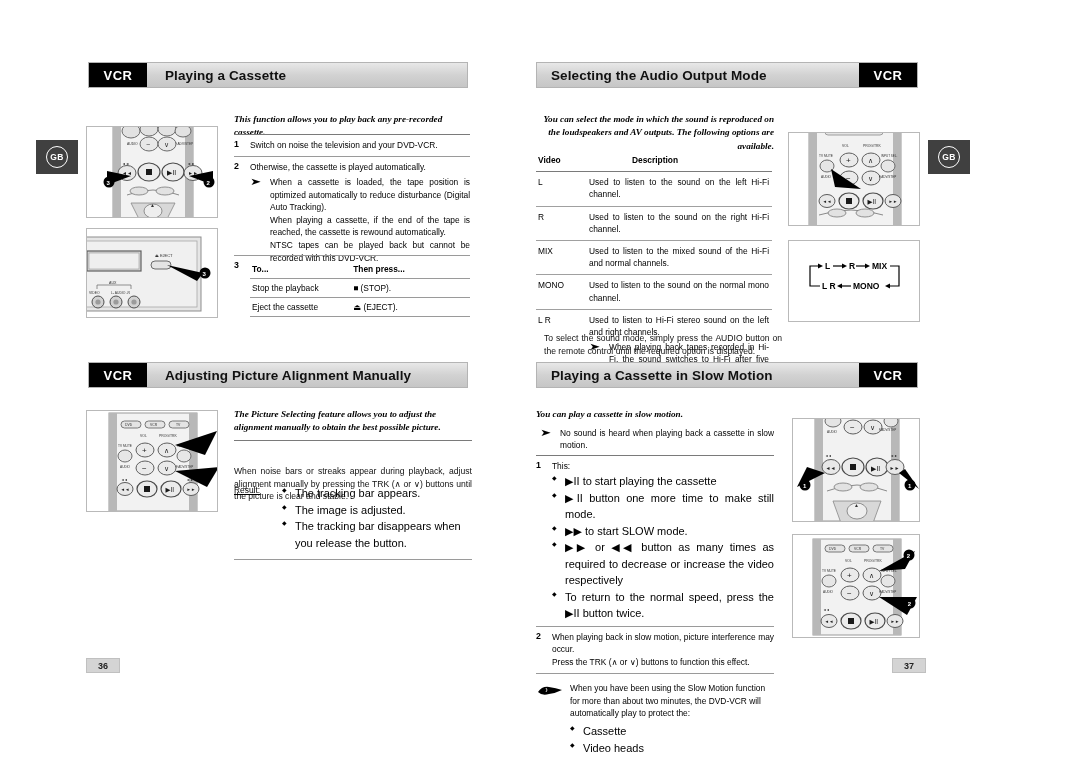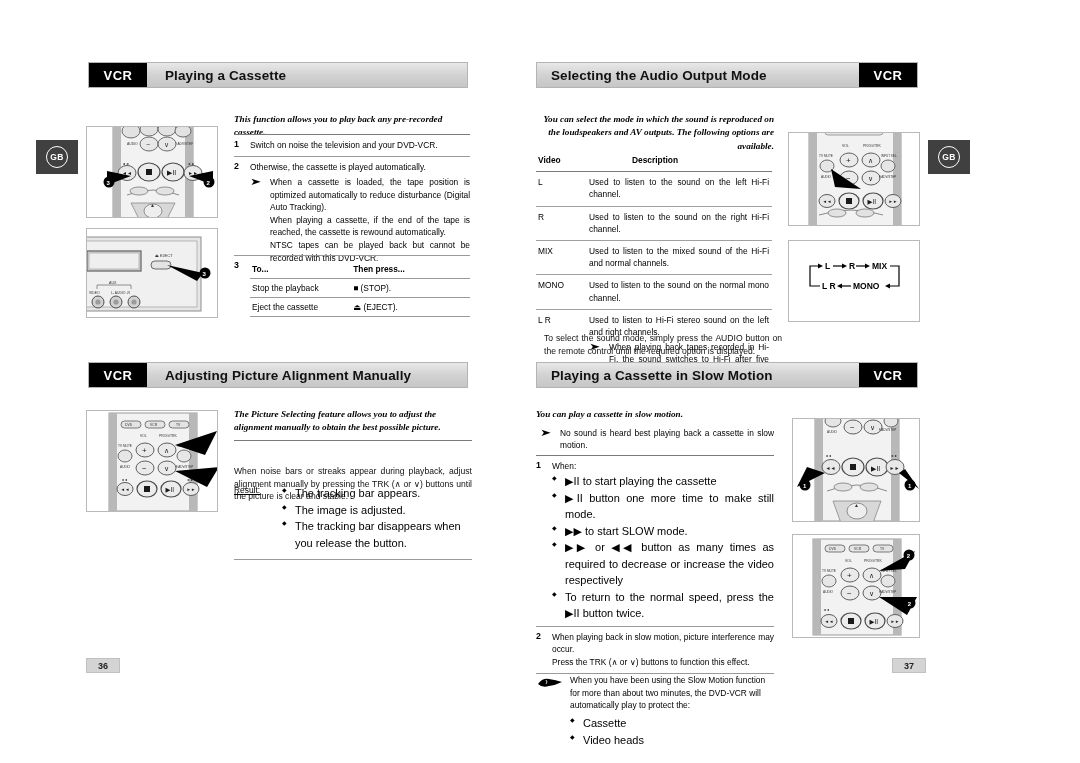--- a/index.html
+++ b/index.html
@@ -187,21 +187,21 @@
 
   
   .result-wrap { display: flex; }
   .result-label {
     flex: 0 0 48px;
     font-size: 8.4px;
     text-decoration: underline;
   }
 
   
-  .hand-note { display: flex; }
+  .hand-note { display: flex; margin-top: 8px; }
   .hand-note .hand {
     flex: 0 0 34px;
     padding-top: 2px;
   }
   .hand-note .hand svg { display: block; }
   .hand-note .hn-body { flex: 1 1 auto; font-size: 8.4px; line-height: 1.5; }
 
   
   .illus {
     position: absolute;
@@ -562,28 +562,28 @@
 
   <div class="sec-bar tag-right" style="left:536px; top:362px; width:382px;">
     <div class="sec-title">Playing a Cassette in Slow Motion</div>
     <div class="sec-tag">VCR</div>
   </div>
 
   <div class="intro" style="left:536px; top:408px; width:238px;">You can play a cassette in slow motion.</div>
 
   <div class="note" style="position:absolute; left:540px; top:424px; width:234px;">
     <div class="arrow">➤</div>
-    <div class="note-txt">No sound is heard best playing back a cassette in slow motion.</div>
+    <div class="note-txt">No sound is heard when playing back a cassette in slow motion.</div>
   </div>
 
   <div class="steps" style="left:536px; top:455px; width:238px;">
     <div class="step-row thick">
       <div class="step-num">1</div>
       <div class="step-body">
-        <p>When:</p>
+        <p>This:</p>
         <ul class="dlist">
           <li>▶II to start playing the cassette</li>
           <li>▶II button one more time to make still mode.</li>
           <li>▶▶ to start SLOW mode.</li>
           <li>▶▶ or ◀◀ button as many times as required to decrease or increase the video respectively</li>
           <li>To return to the normal speed, press the ▶II button twice.</li>
         </ul>
       </div>
     </div>
 

